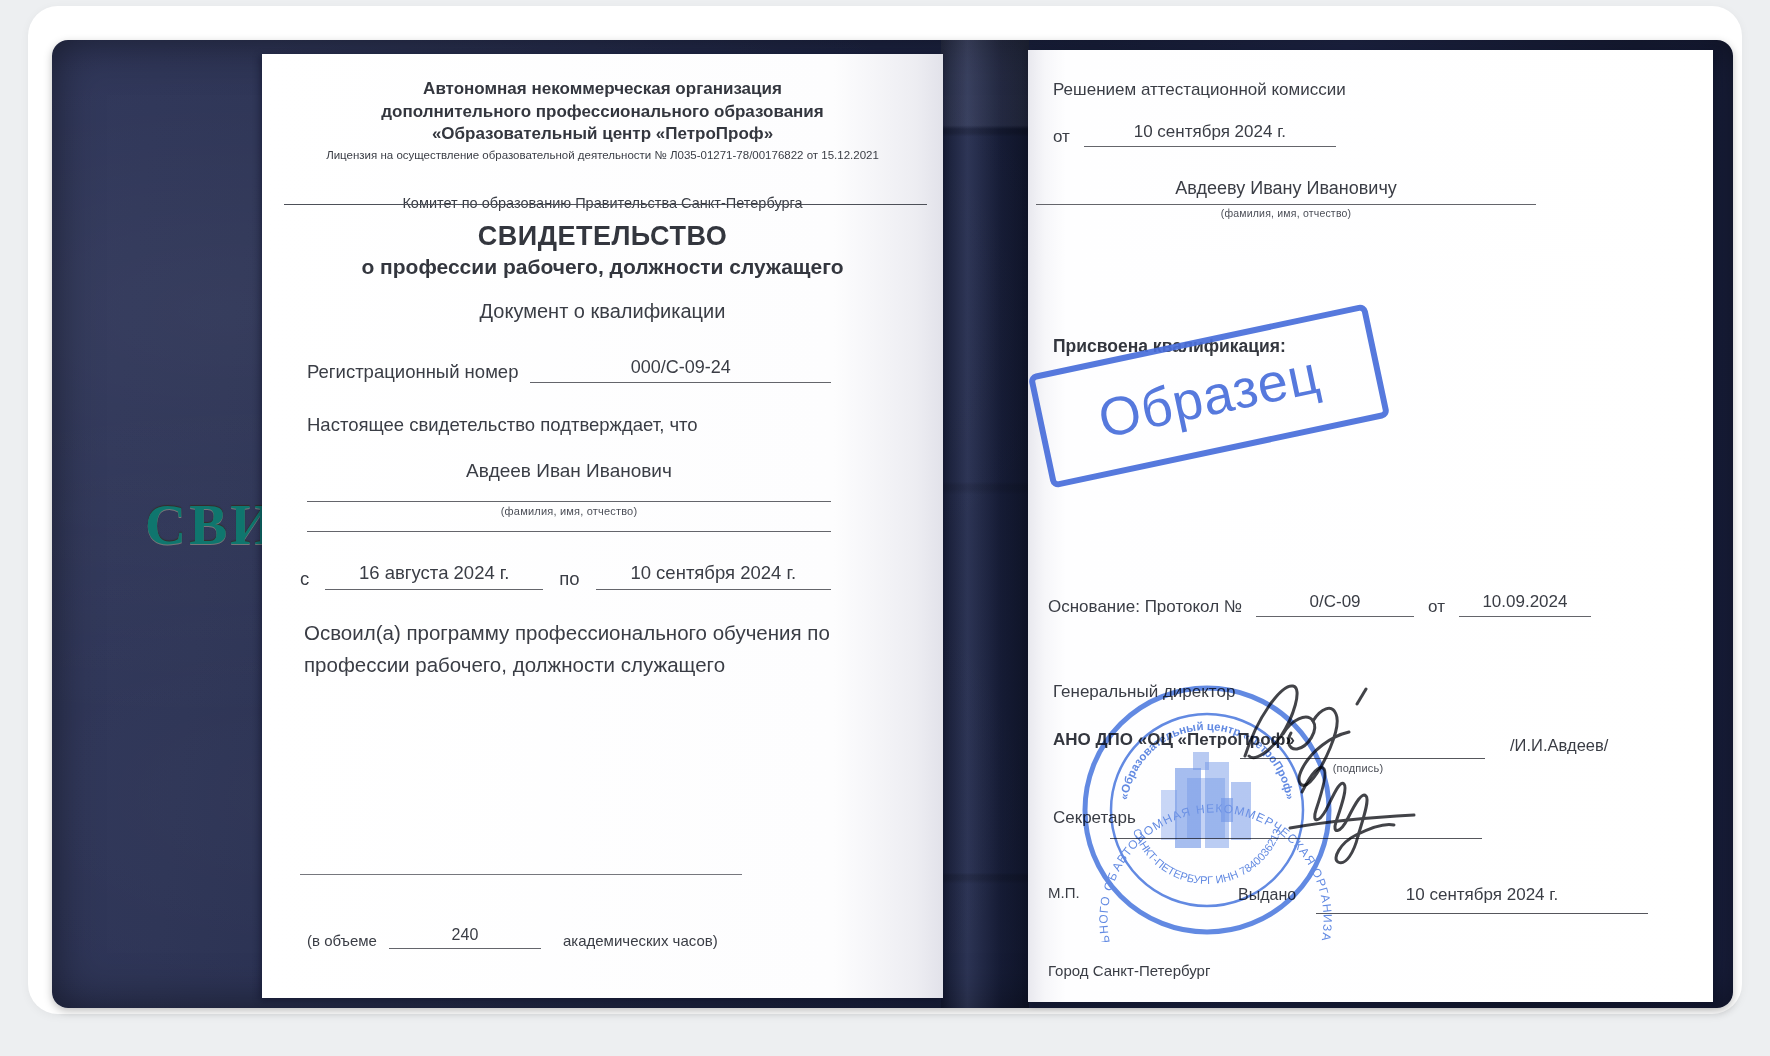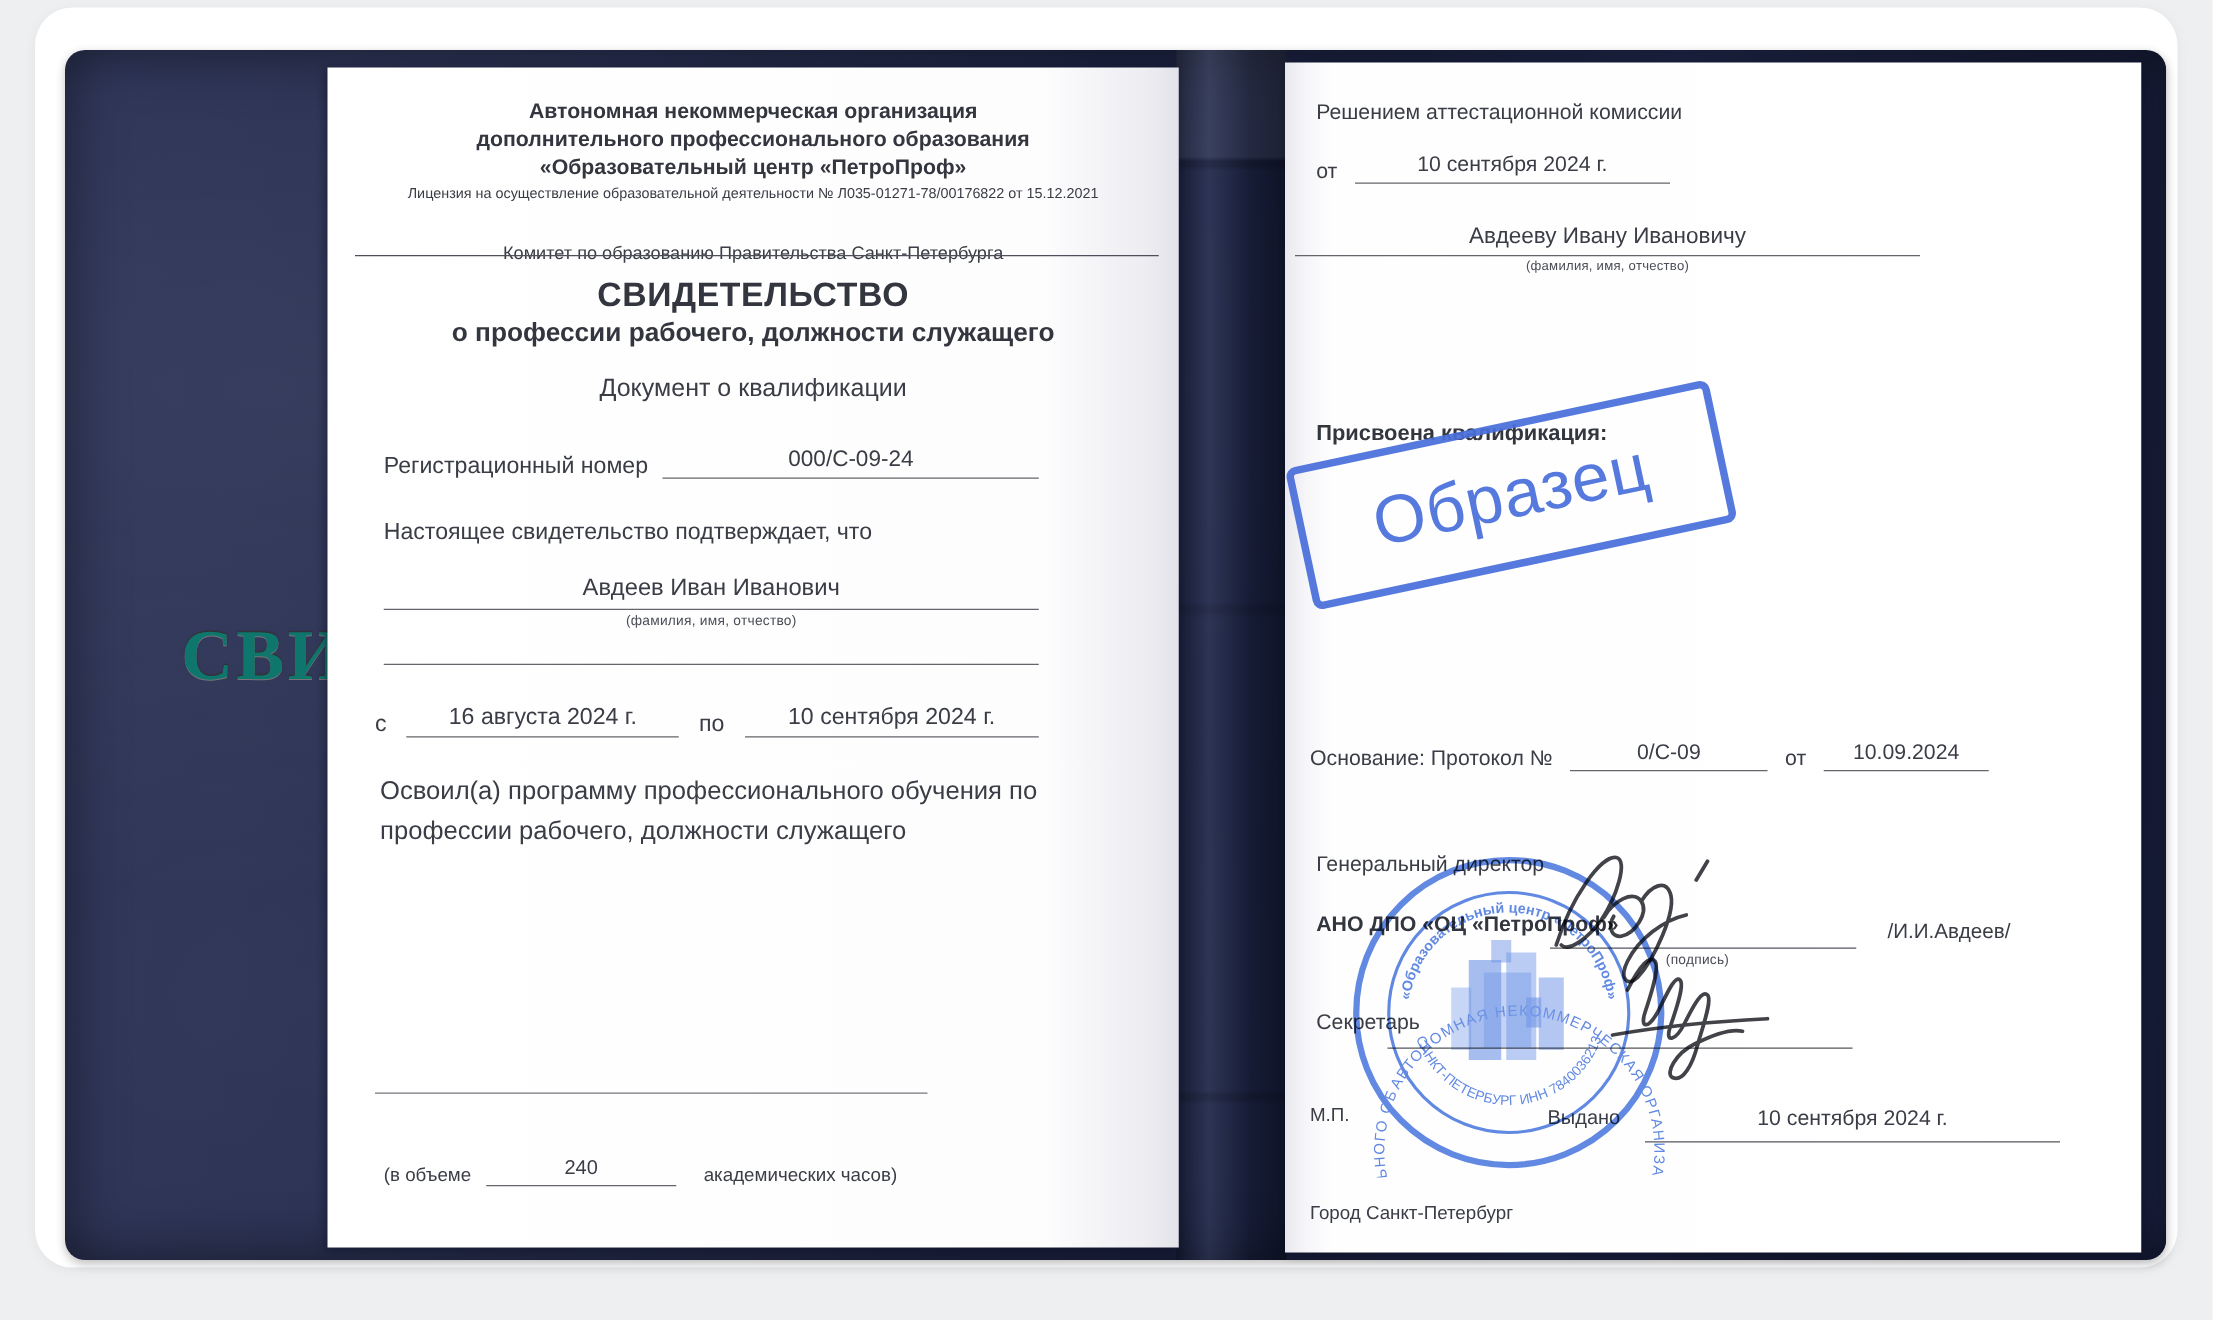--- a/index.html
+++ b/index.html
@@ -68,21 +68,21 @@
   .lp-license { top:95px; font-size:11.5px; }
   .lp-committee { top:121px; font-size:14.5px;margin-top:20px; }
   .lp-rule1 { top:150px; left:22px; right:16px; border-top-color:#4d5058; }
   .lp-title { top:167px; font-size:27px; letter-spacing:.5px; }
   .lp-subtitle { top:201px; font-size:21px; }
   .lp-doctype { top:246px; font-size:20px; }
   .lp-reg { top:303px; left:45px; right:112px; gap:12px; font-size:18.5px; }
   .lp-reg .uline { flex:1; font-size:18px; }
   .lp-confirm { top:360px; left:45px; font-size:18.5px; }
   .lp-nameblock { top:406px; left:45px; right:112px; }
-  .lp-nameblock .name { display:block; font-size:19px; text-align:center; border-bottom:1.6px solid #64656b; padding-bottom:5px; }
+  .lp-nameblock .name { display:block; font-size:19px; text-align:center; border-bottom:1.6px solid #64656b; padding-bottom:19px; }
   .lp-nameblock .hint { margin-top:3px; }
   .lp-rule2 { top:477px; left:45px; right:112px; }
   .lp-dates { top:508px; left:38px; right:112px; gap:16px; font-size:18.5px; }
   .lp-dates .uline { padding-bottom:5px; }
   .lp-dates .d1 { flex:1; }
   .lp-dates .d2 { flex:1.08; }
   .lp-program { top:563px; left:42px; right:88px; font-size:20.5px; line-height:32px; }
   .lp-rule3 { top:820px; left:38px; width:442px; border-top-color:#76777d; }
   .lp-volume { top:872px; left:45px; font-size:15px; }
   .lp-volume .uline { width:152px; margin:0 22px 0 12px; font-size:16px; }

